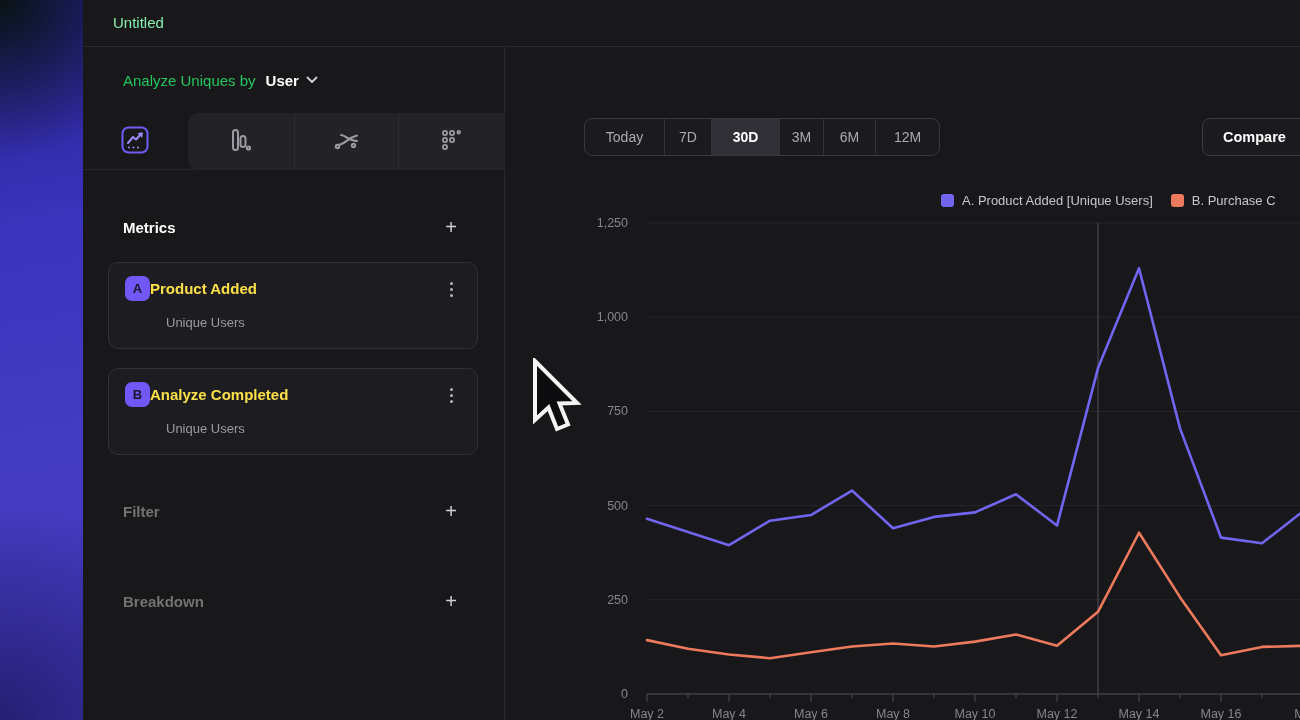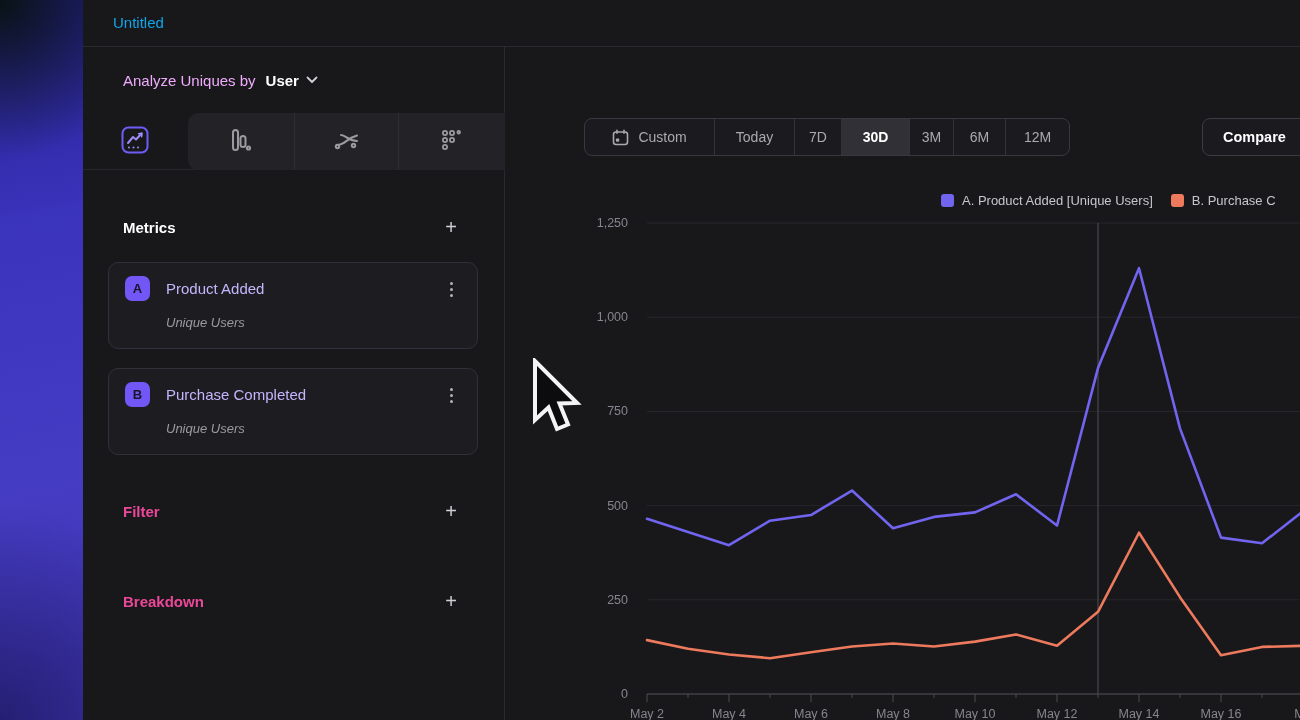--- a/index.html
+++ b/index.html
@@ -10,55 +10,55 @@
   #brand-strip { position:absolute; left:0; top:0; width:83px; height:720px;
     background:
       radial-gradient(circle at 0% 0%, rgba(8,18,14,.95) 0%, rgba(8,18,14,0) 22%),
       radial-gradient(circle at 0% 100%, rgba(15,12,60,.55) 0%, rgba(15,12,60,0) 30%),
       linear-gradient(170deg,#241f8f 0%,#3a33bb 30%,#453cc4 65%,#4036b5 100%);
   }
 
   
   #top-bar { position:absolute; left:83px; top:0; width:1217px; height:47px;
     background:#18181b; border-bottom:1px solid #29292e; }
-  #window-title { position:absolute; left:30px; top:14px; font-size:15px; color:#0ea5e9; }
+  #window-title { position:absolute; left:30px; top:14px; font-size:15px; color:#86efac; }
 
   
   #sidebar { position:absolute; left:83px; top:47px; width:422px; height:673px;
     background:#18181b; border-right:1px solid #29292e; }
   #analyze-row { position:absolute; left:40px; top:0; height:66px; display:flex; align-items:center; }
-  #analyze-label { font-size:15px; color:#f0abfc; }
+  #analyze-label { font-size:15px; color:#22c55e; }
   #analyze-value { font-size:15px; color:#ffffff; font-weight:bold; margin-left:10px; }
   #analyze-chevron { margin-left:7px; display:inline-flex; }
 
   #tab-strip { position:absolute; left:0; top:66px; width:422px; height:57px;
     border-bottom:1px solid #26262b; }
   #tab-strip-bg { position:absolute; left:105px; top:0; width:317px; height:57px;
     background:#232327; border-radius:10px 0 0 10px; }
   .chart-tab { position:absolute; top:9px; width:40px; height:40px; display:flex;
     align-items:center; justify-content:center; cursor:pointer; }
   .tab-divider { position:absolute; top:0; width:1px; height:57px; background:#2e2e33; }
 
   
   .section-row { position:absolute; left:40px; width:340px; height:32px;
     display:flex; align-items:center; justify-content:space-between; }
   .section-title { font-size:15px; font-weight:bold; color:#ffffff; }
-  .section-title.dim { color:#ec4899; }
+  .section-title.dim { color:#737373; }
   .plus-btn { width:24px; height:24px; display:flex; align-items:center; justify-content:center;
     color:#cfcfd4; font-size:20px; font-weight:300; cursor:pointer; line-height:1; }
 
   
   .metric-card { position:absolute; left:25px; width:370px; height:87px;
     background:#1d1d21; border:1px solid #30303a; border-radius:10px; }
   .metric-top { position:absolute; left:16px; top:13px; display:flex; align-items:center; }
   .metric-badge { width:25px; height:25px; border-radius:7px; background:#7356F6;
     color:#16162a; font-size:13px; font-weight:bold; display:flex; align-items:center;
     justify-content:center; }
-  .metric-name { margin-left:16px; font-size:15px; font-weight:normal; color:#c4b5fd; }
-  .metric-sub { position:absolute; left:57px; top:52px; font-size:13px; color:#9a9aa2;font-style:italic; }
+  .metric-name { font-size:15px; font-weight:bold; color:#fde047; }
+  .metric-sub { position:absolute; left:57px; top:52px; font-size:13px; color:#9a9aa2; }
   .kebab { position:absolute; right:16px; top:15px; width:20px; height:22px; display:flex;
     flex-direction:column; align-items:center; justify-content:center; gap:3px; cursor:pointer; }
   .kebab i { width:3px; height:3px; border-radius:50%; background:#b2b2b8; }
 
   
   #chart-pane { position:absolute; left:505px; top:47px; width:795px; height:673px;
     background:#18181b; }
 
   #range-bar { position:absolute; left:79px; top:71px; height:38px; display:flex;
     border:1px solid #38383e; border-radius:8px; overflow:hidden; background:#1b1b1f; }
@@ -176,21 +176,21 @@
     <span class="kebab">
         <i></i>
         <i></i>
         <i></i>
       </span>
   </div>
 
   <div class="metric-card" style="top:321px">
     <div class="metric-top">
       <span class="metric-badge">B</span>
-      <span class="metric-name">Purchase Completed</span>
+      <span class="metric-name">Analyze Completed</span>
     </div>
     <span class="metric-sub">Unique Users</span>
     <span class="kebab">
         <i></i>
         <i></i>
         <i></i>
       </span>
   </div>
 
   <div class="section-row" style="top:448px">
@@ -199,30 +199,20 @@
   </div>
 
   <div class="section-row" style="top:538px">
     <span class="section-title dim">Breakdown</span>
     <span class="plus-btn">+</span>
   </div>
 </div>
 
 <div id="chart-pane">
   <div id="range-bar">
-      <div class="seg" style="width: 130px;">
-        <span class="cal">
-          <svg width="17" height="17" viewBox="0 0 17 17" fill="none" stroke="#a9a9b1" stroke-width="1.6">
-            <rect x="1.5" y="3" width="14" height="12.5" rx="2.5"></rect>
-            <path d="M5 1.2 V4.2 M12 1.2 V4.2" stroke-linecap="round"></path>
-            <rect x="4" y="9.5" width="3.2" height="3.2" rx="0.8" fill="#a9a9b1" stroke="none"></rect>
-          </svg>
-        </span>
-        <span>Custom</span>
-      </div>
       <div class="seg" style="width: 80px;">
         <span>Today</span>
       </div>
       <div class="seg" style="width: 47px;">
         <span>7D</span>
       </div>
       <div class="seg selected" style="width: 68px;">
         <span>30D</span>
       </div>
       <div class="seg" style="width: 44px;">

